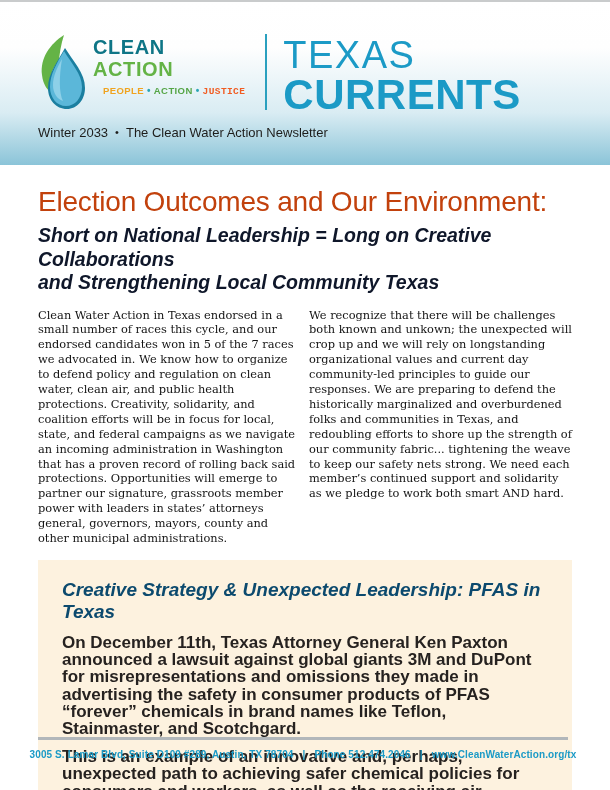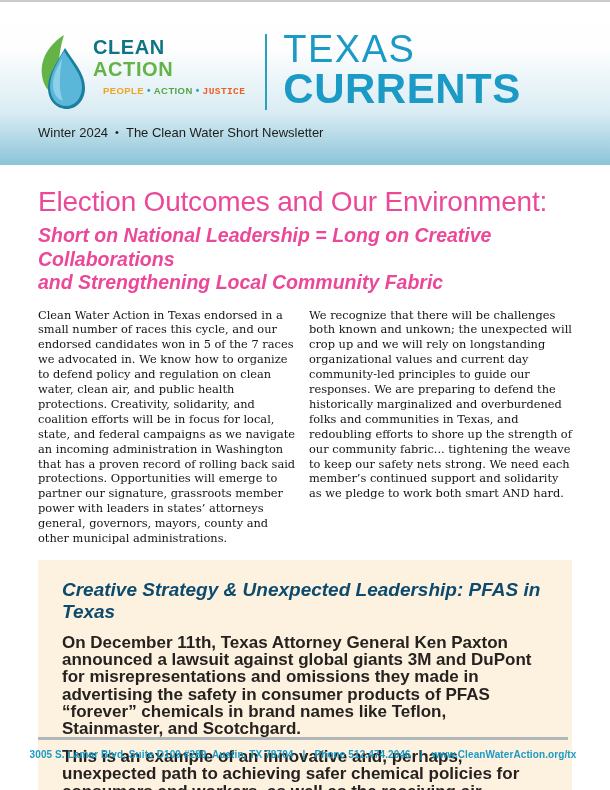--- a/index.html
+++ b/index.html
@@ -56,20 +56,21 @@
     background: #2aa0bf;
     margin: 1px 16px 0 20px;
   }
   .masthead { margin-top: -4px; }
   .masthead-top {
     font-size: 38px;
     font-weight: 400;
     letter-spacing: 1.5px;
     line-height: 40px;
     color: #1b9ac6;
+    margin-top: 6px;
   }
   .masthead-bottom {
     font-size: 42px;
     font-weight: 800;
     letter-spacing: 0.5px;
     line-height: 40px;
     color: #1b9ac6;
   }
   .issue-line {
     margin-top: 10px;
@@ -77,27 +78,27 @@
     color: #1d1d1b;
   }
   .issue-line .issue-dot { padding: 0 7px; font-size: 11px; vertical-align: 1px; }
 
   
   .main { padding: 0 38px; }
   .article-title {
     margin-top: 22px;
     font-size: 28px;
     font-weight: 400;
-    color: #ec4899;
+    color: #c2410c;
     letter-spacing: -0.2px;
     line-height: 30px;
   }
   .article-subtitle {
     margin-top: 7px;
-    color: #ec4899;
+    color: #0f172a;
     font-style: italic;
     font-weight: 700;
     font-size: 19.5px;
     line-height: 23.5px;
   }
   .columns {
     display: flex;
     gap: 8px;
     margin-top: 13px;
   }
@@ -174,30 +175,30 @@
 
       <div class="header-divider"></div>
 
       <div class="masthead">
         <div class="masthead-top">TEXAS</div>
         <div class="masthead-bottom">CURRENTS</div>
       </div>
     </div>
 
     <div class="issue-line">
-      <span>Winter 2024</span><span class="issue-dot">•</span><span>The Clean Water Short Newsletter</span>
+      <span>Winter 2033</span><span class="issue-dot">•</span><span>The Clean Water Action Newsletter</span>
     </div>
   </div>
 
   <div class="main">
     <div class="article-title">Election Outcomes and Our Environment:</div>
 
     <div class="article-subtitle">
       <div>Short on National Leadership = Long on Creative Collaborations</div>
-      <div>and Strengthening Local Community Fabric</div>
+      <div>and Strengthening Local Community Texas</div>
     </div>
 
     <div class="columns">
       <div class="col">Clean Water Action in Texas endorsed in a small number of races this cycle, and our endorsed candidates won in 5 of the 7 races we advocated in. We know how to organize to defend policy and regulation on clean water, clean air, and public health protections. Creativity, solidarity, and coalition efforts will be in focus for local, state, and federal campaigns as we navigate an incoming administration in Washington that has a proven record of rolling back said protections. Opportunities will emerge to partner our signature, grassroots member power with leaders in states’ attorneys general, governors, mayors, county and other municipal administrations.</div>
       <div class="col">We recognize that there will be challenges both known and unkown; the unexpected will crop up and we will rely on longstanding organizational values and current day community-led principles to guide our responses. We are preparing to defend the historically marginalized and overburdened folks and communities in Texas, and redoubling efforts to shore up the strength of our community fabric... tightening the weave to keep our safety nets strong. We need each member’s continued support and solidarity as we pledge to work both smart AND hard.</div>
     </div>
 
     <div class="feature-box">
       <div class="feature-heading">Creative Strategy &amp; Unexpected Leadership: PFAS in Texas</div>
       <div class="feature-para">On December 11th, Texas Attorney General Ken Paxton announced a lawsuit against global giants 3M and DuPont for misrepresentations and omissions they made in advertising the safety in consumer products of PFAS “forever” chemicals in brand names like Teflon, Stainmaster, and Scotchgard.</div>

